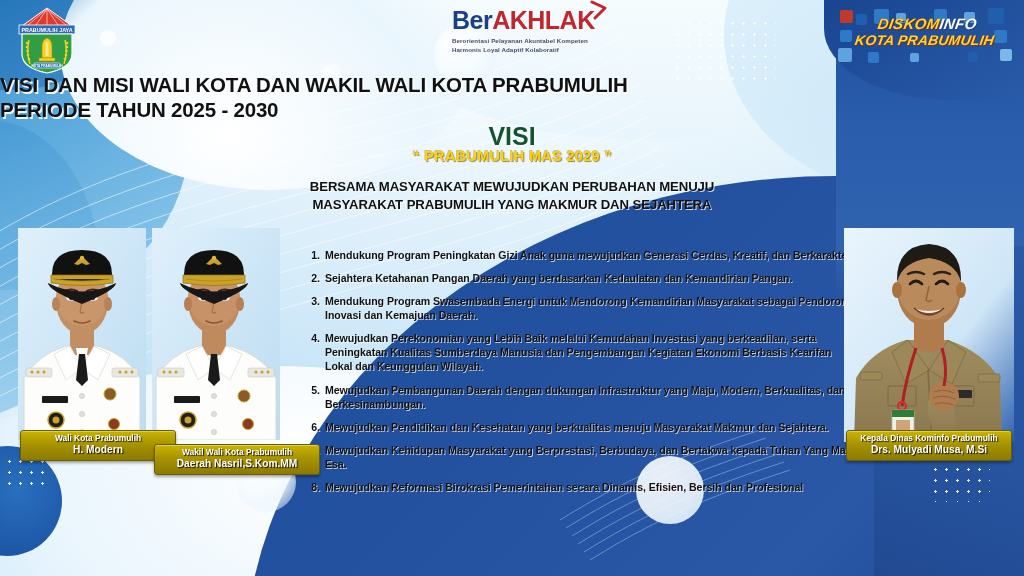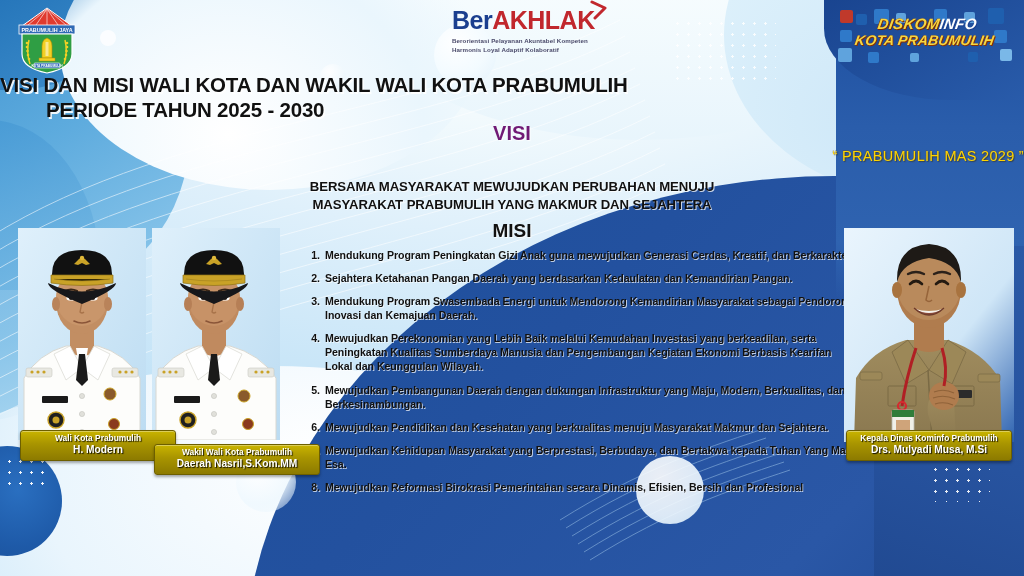--- a/index.html
+++ b/index.html
@@ -168,29 +168,29 @@
   }
 
   
   .title-main{
     position:absolute; left:0; right:0; top:72px; text-align:left;
     font-size:20.5px; font-weight:bold; color:#111; line-height:1.24;
     letter-spacing:-.2px;
     text-shadow:1.5px 1.5px 0 rgba(255,255,255,.9);
     font-stretch:condensed;
   }
-  .title-main .l2{ display:block;margin-left:46px; }
+  .title-main .l2{ display:block; }
   .heading-visi{
     position:absolute; left:0; right:0; top:122px; text-align:center;
-    font-size:20px; font-weight:bold; color:#701a75;
+    font-size:25px; font-weight:bold; color:#14532d;
     text-shadow:1px 1px 0 rgba(255,255,255,.8);
   }
   .visi-tagline{
-    position:absolute; left:0; right:0; top:148px; text-align:right;
-    font-size:14.5px; font-weight:normal; color:#ffd400;
+    position:absolute; left:0; right:0; top:148px; text-align:center;
+    font-size:14.5px; font-weight:bold; color:#ffd400;
     text-shadow:1px 1px 1px rgba(60,40,0,.55), -.6px -.6px 0 rgba(120,80,0,.35);
     letter-spacing:.3px;
   }
   .visi-statement{
     position:absolute; left:0; right:0; top:178px; text-align:center;
     font-size:13.2px; font-weight:bold; color:#111; line-height:1.38;
     letter-spacing:-.1px;
     text-shadow:1px 1px 0 rgba(255,255,255,.75);
   }
   .heading-misi{
@@ -383,21 +383,20 @@
     <span class="l2">PERIODE TAHUN 2025 - 2030</span>
   </div>
 
   <div class="heading-visi">VISI</div>
   <div class="visi-tagline">“ PRABUMULIH MAS 2029 ”</div>
   <div class="visi-statement">
     <div>BERSAMA MASYARAKAT MEWUJUDKAN PERUBAHAN MENUJU</div>
     <div>MASYARAKAT PRABUMULIH YANG MAKMUR DAN SEJAHTERA</div>
   </div>
 
-  <div class="heading-misi">MISI</div>
 
   <div class="misi-list">
     <div class="misi-item">
       <span class="misi-num">1.</span>
       <span class="misi-text">Mendukung Program Peningkatan Gizi Anak guna mewujudkan Generasi Cerdas, Kreatif, dan Berkarakter.</span>
     </div>
     <div class="misi-item">
       <span class="misi-num">2.</span>
       <span class="misi-text">Sejahtera Ketahanan Pangan Daerah yang berdasarkan Kedaulatan dan Kemandirian Pangan.</span>
     </div>

